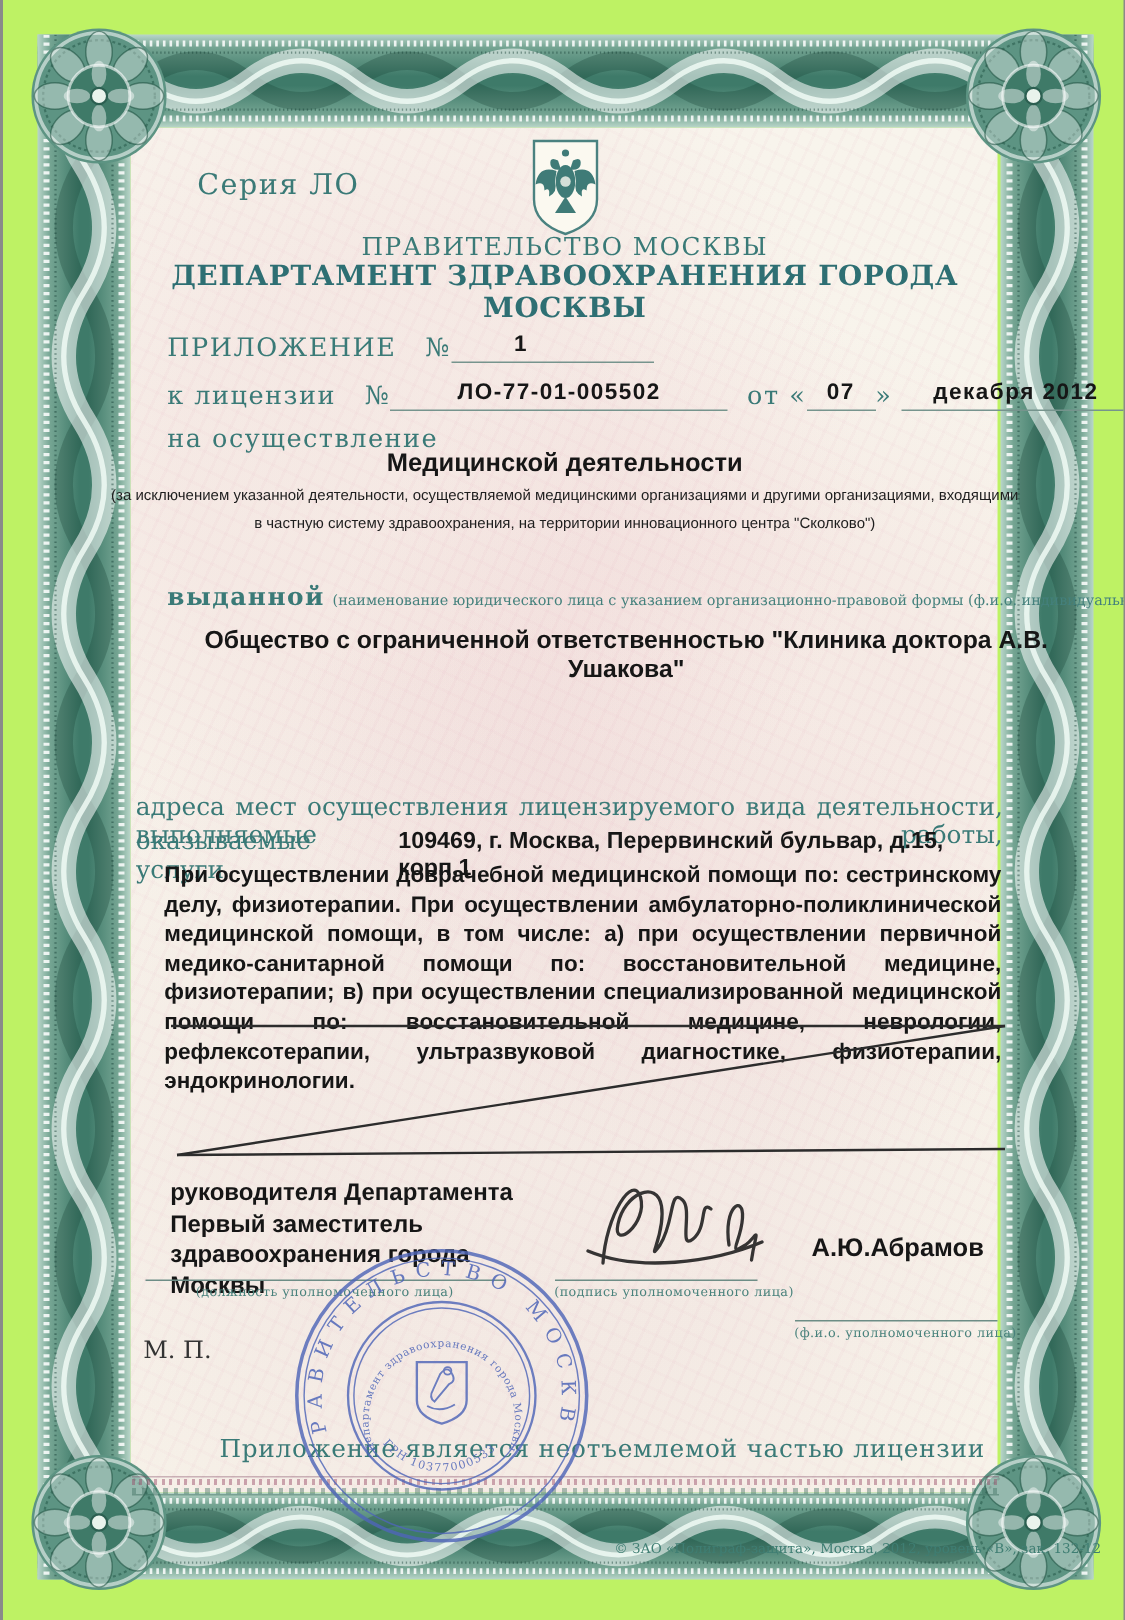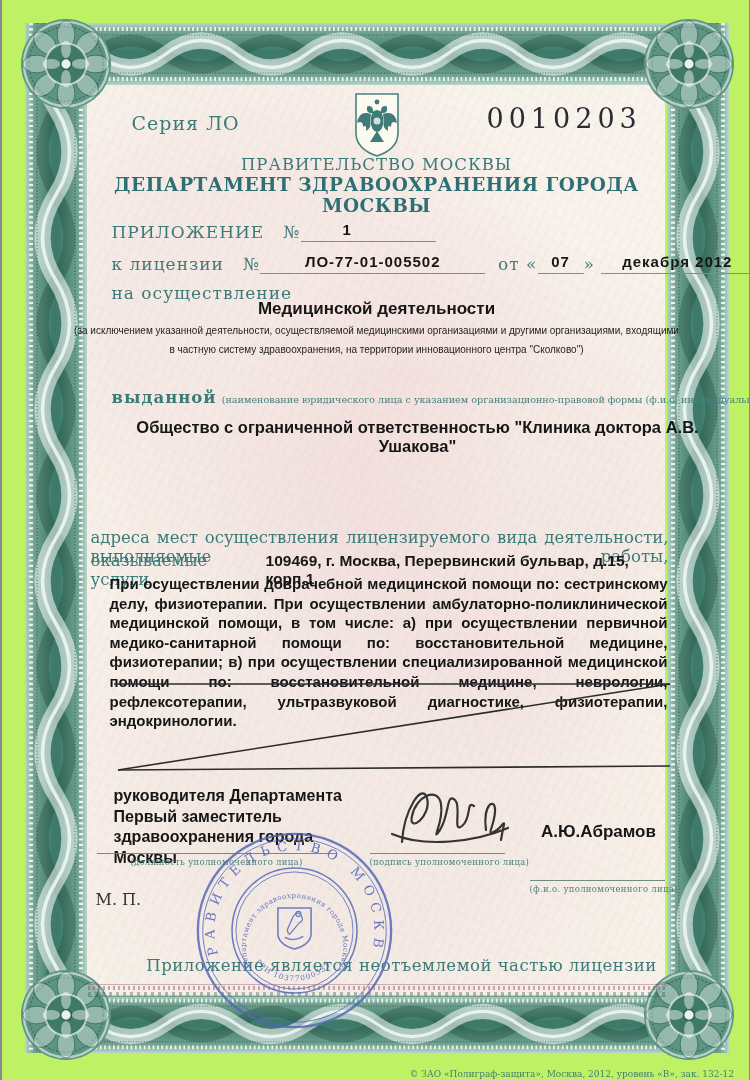--- a/index.html
+++ b/index.html
@@ -133,21 +133,20 @@
       <path d="M19,16 q-6,-3 -5,3 q1,4 7,3 z"></path>
       <path d="M29,16 q6,-3 5,3 q-1,4 -7,3 z"></path>
       <ellipse cx="24" cy="30" rx="6.5" ry="11"></ellipse>
       <path d="M18,23 Q6,19 4,32 Q10,29 10,36 Q14,33 13,40 Q19,37 17,30 Z"></path>
       <path d="M30,23 Q42,19 44,32 Q38,29 38,36 Q34,33 35,40 Q29,37 31,30 Z"></path>
       <path d="M24,40 l-7,11 h14 z"></path>
     </g>
     <circle cx="24" cy="30" r="3.5" fill="#fbf9f0" opacity="0.8"></circle>
   </svg>
 
-  <div class="abs z3" style="left:485px;top:103px;font-family:'DejaVu Serif',serif;font-size:27px;letter-spacing:5px;color:#2b2b33;">0010203</div>
 
   <div class="abs z3 teal center" style="left:85px;top:155px;width:580px;font-size:16.5px;letter-spacing:1px;">ПРАВИТЕЛЬСТВО МОСКВЫ</div>
   <div class="abs z3 center" style="left:85px;top:174px;width:580px;font-family:'DejaVu Serif',serif;font-weight:bold;font-size:18.5px;letter-spacing:0.5px;color:#2e6f73;">ДЕПАРТАМЕНТ ЗДРАВООХРАНЕНИЯ ГОРОДА МОСКВЫ</div>
 
   <div class="formrow teal" style="left:110px;top:217px;">
     <span>ПРИЛОЖЕНИЕ</span>&nbsp;&nbsp;
     <span>№</span><span class="uline" style="width:135px;"><span class="val" style="text-align:left;padding-left:42px;">1</span></span>
   </div>
 
   <div class="formrow teal" style="left:110px;top:249px;">
@@ -232,15 +231,15 @@
       <path d="M104,90 q5,-6 8,0 q3,5 -2,7 l-10,12 q-4,-3 -1,-8 z" stroke-width="1.3"></path>
       <circle cx="109" cy="88" r="2.6" stroke-width="1.2"></circle>
       <path d="M95,112 q9,5 19,-1" stroke-width="1.3"></path>
     </g>
   </svg>
 
   <div class="abs z3 teal center" style="left:120px;top:956px;width:560px;font-size:16.5px;letter-spacing:0.5px;">Приложение является неотъемлемой частью лицензии</div>
 
   <div class="microstrip" style="left:86px;top:984px;width:578px;height:11px;"></div>
 
-  <div class="abs" style="left:408px;top:1069px;z-index:5;font-family:'DejaVu Serif',serif;font-size:9px;color:#3f7e73;white-space:nowrap;">© ЗАО «Полиграф-защита», Москва, 2012, уровень «В», зак. 132-12</div>
+  <div class="abs" style="left:408px;top:1028px;z-index:5;font-family:'DejaVu Serif',serif;font-size:9px;color:#3f7e73;white-space:nowrap;">© ЗАО «Полиграф-защита», Москва, 2012, уровень «В», зак. 132-12</div>
 
 </div>
 
 </body></html>

